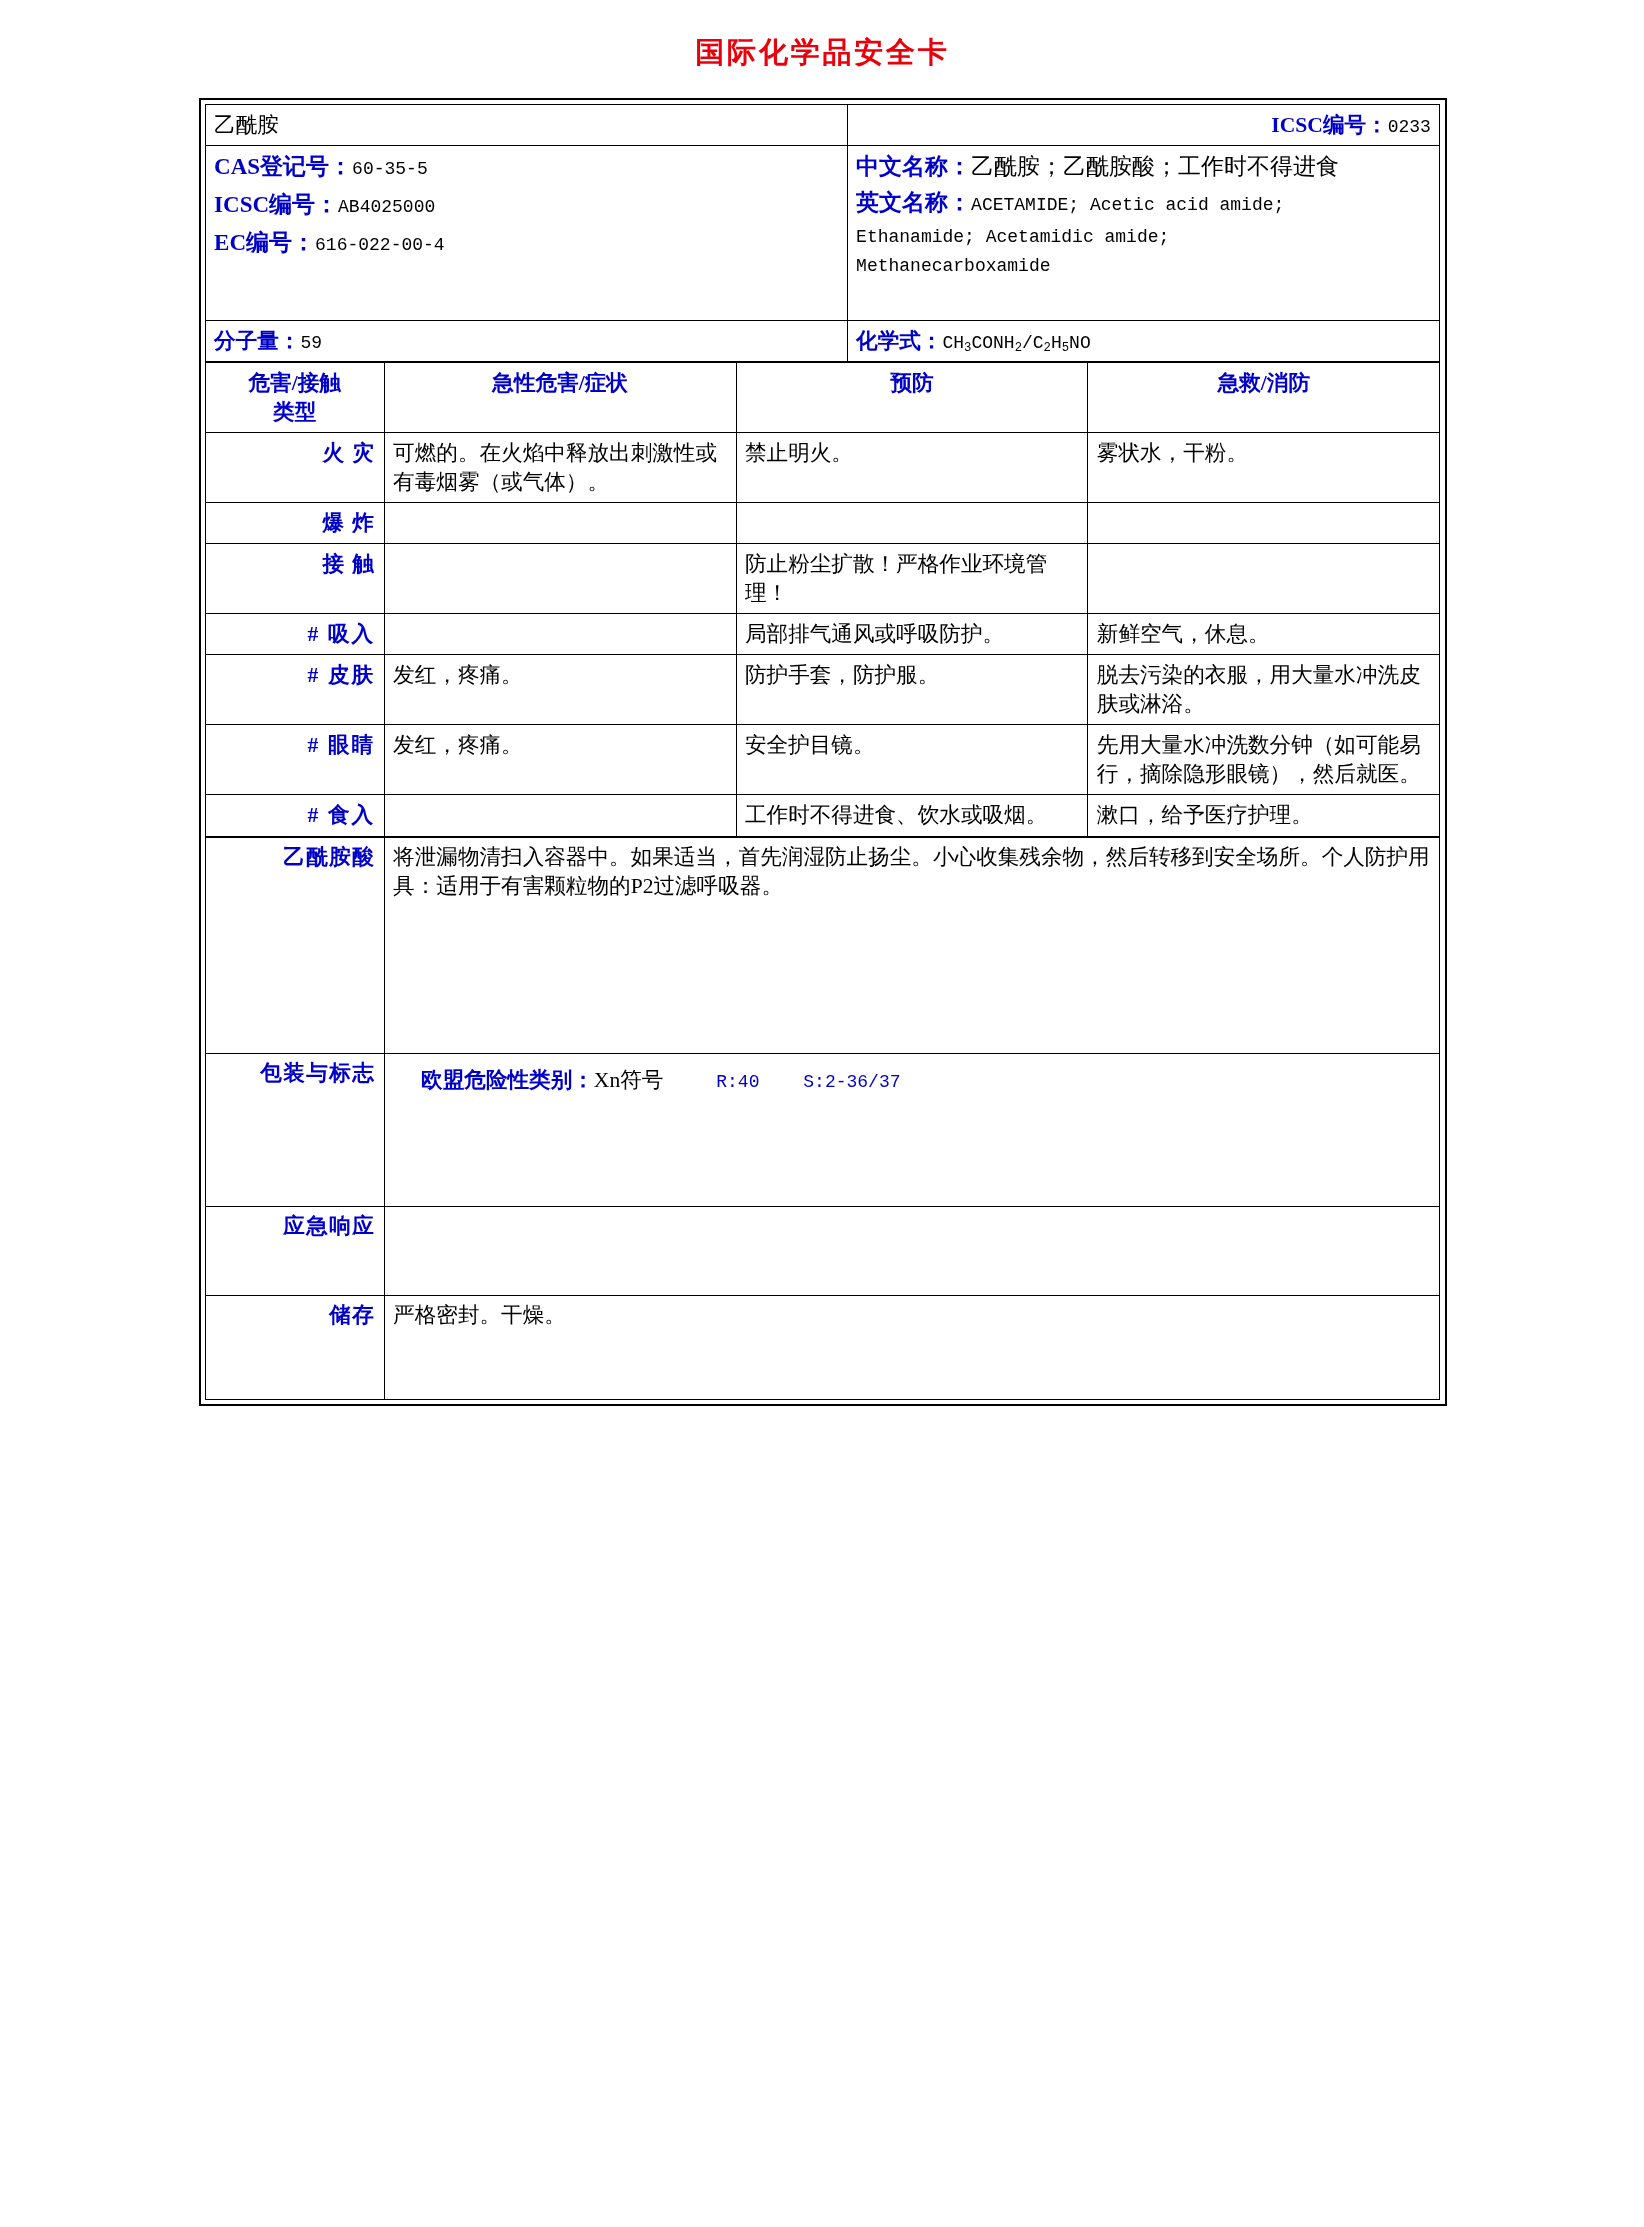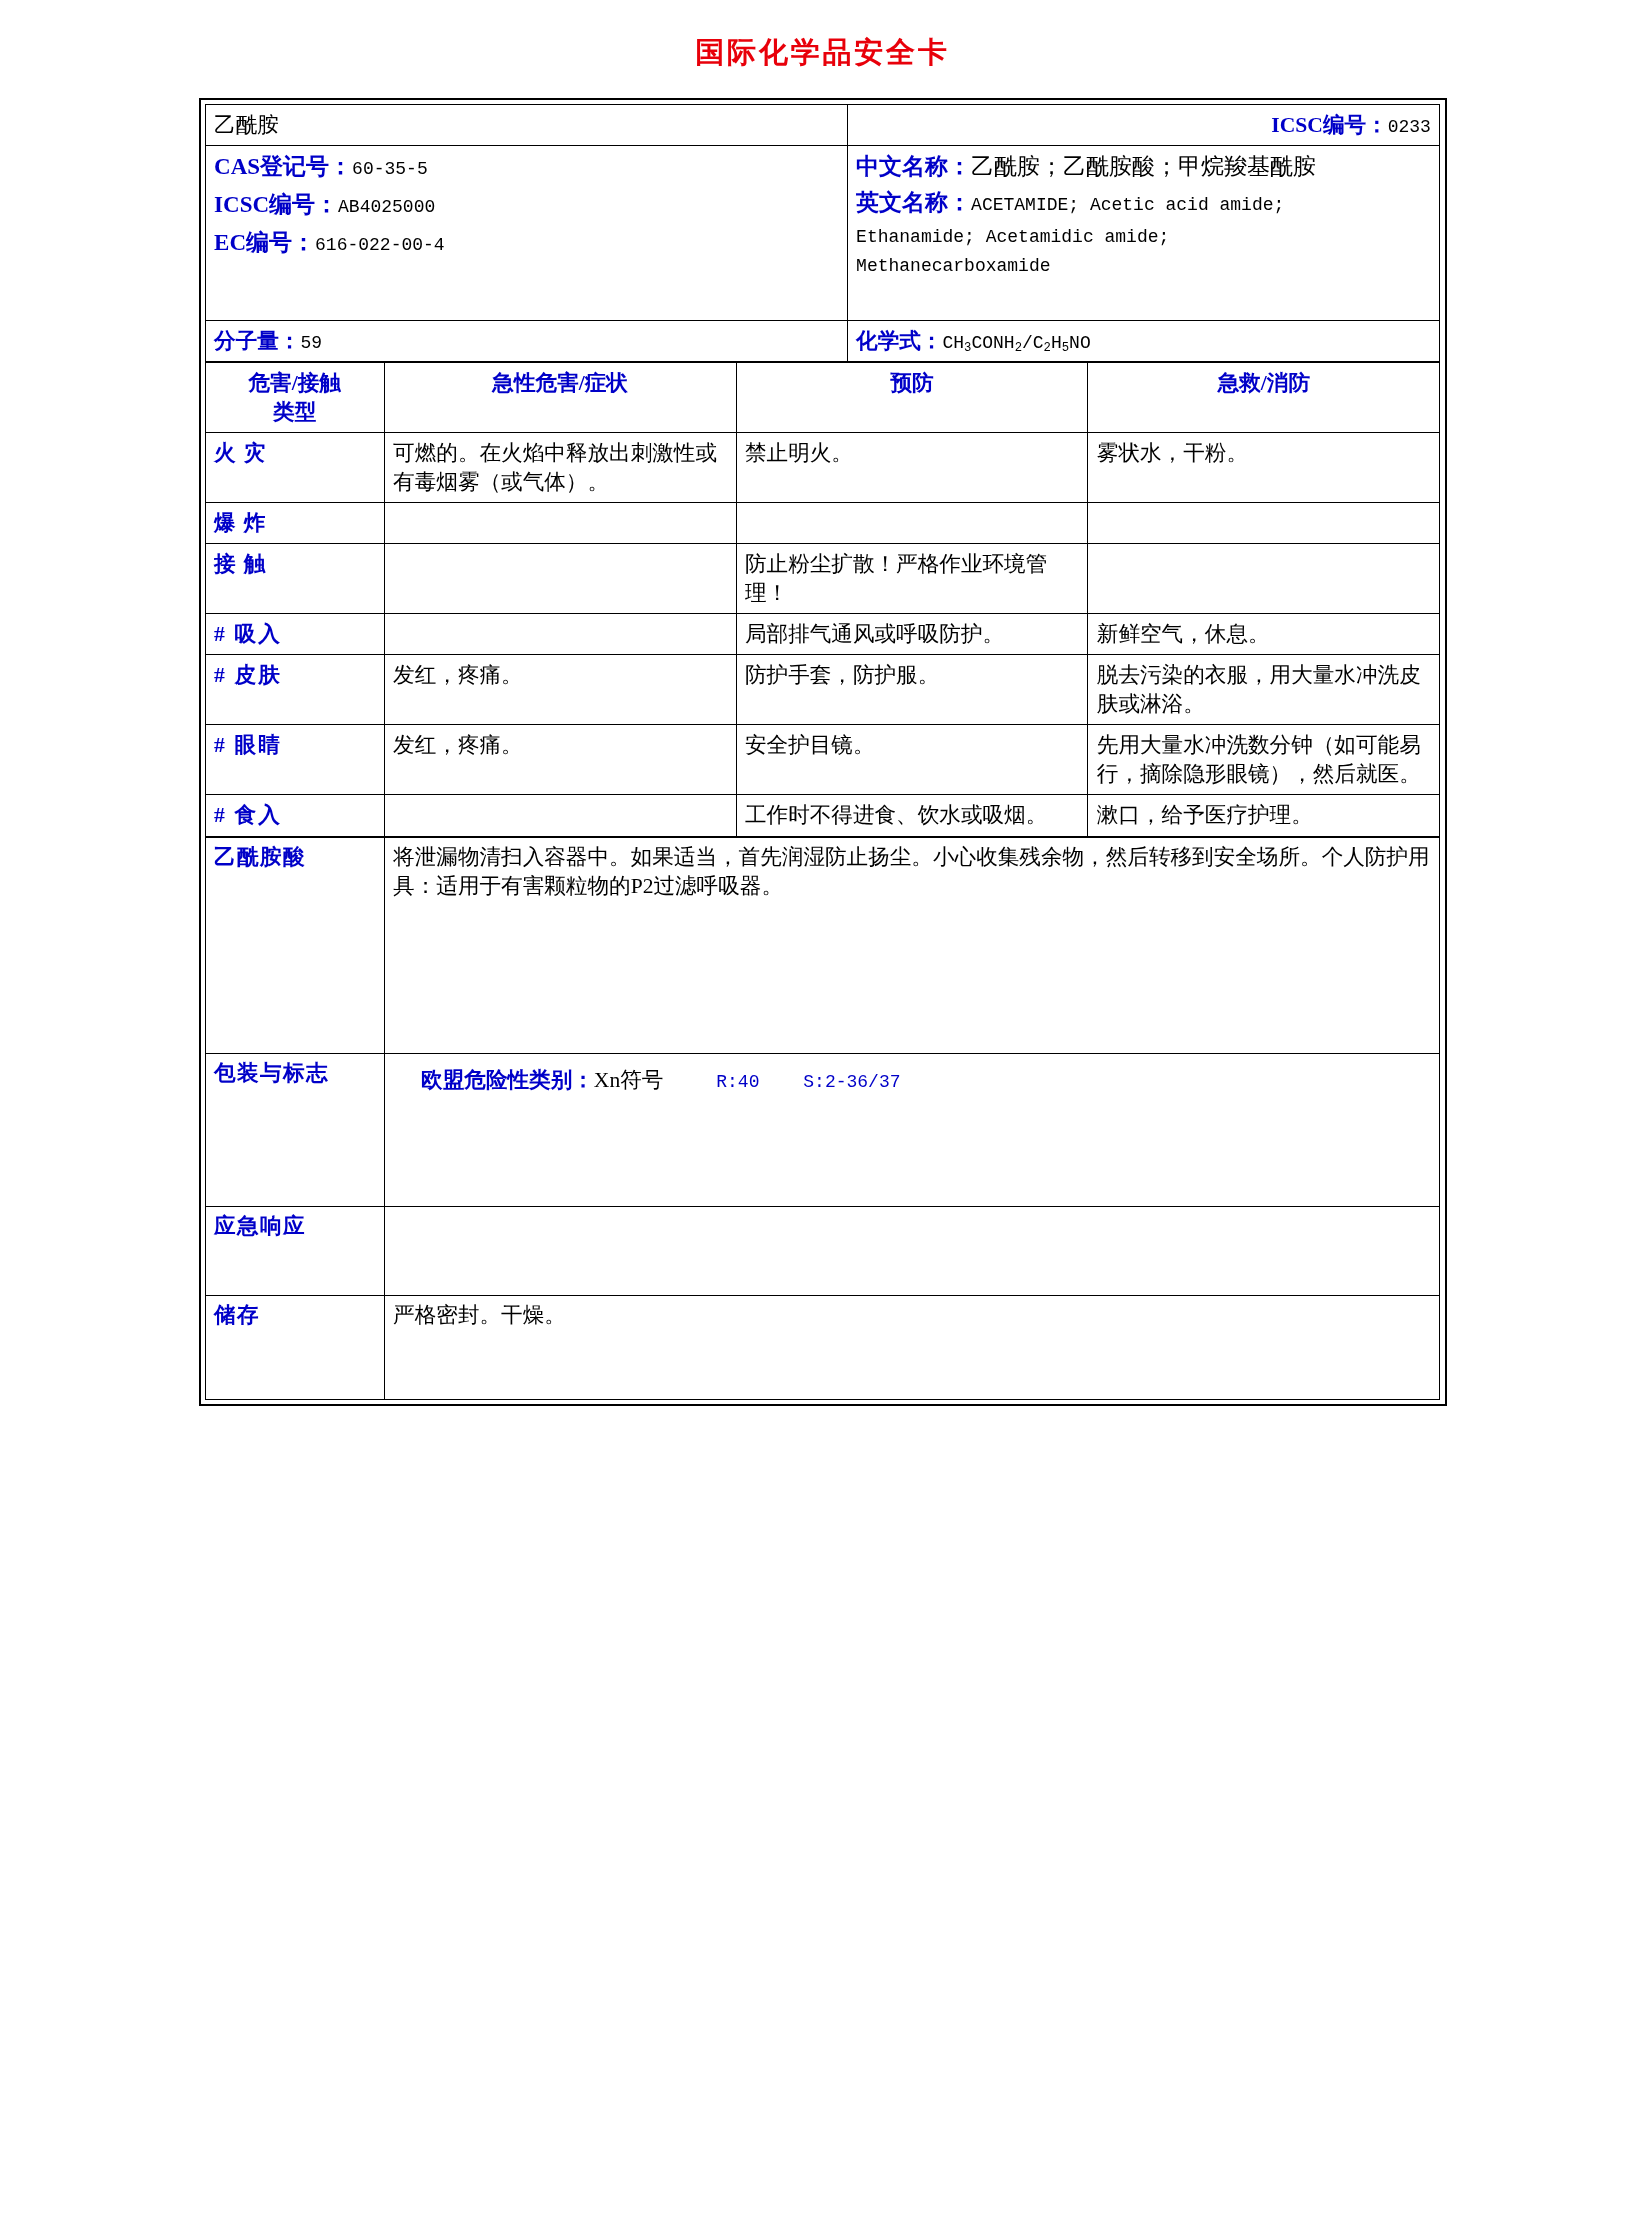--- a/index.html
+++ b/index.html
@@ -42,21 +42,21 @@
   table.main td {
     border: 1.4px solid #000000;
     vertical-align: top;
     padding: 5.6px 8.4px;
     font-size: 21.6px;
     line-height: 1.34;
   }
   .blue { color: #0000c8; }
   .bluebold { color: #0000c8; font-weight: bold; }
   .label-cell {
-    text-align: left;
+    text-align: right;
     color: #0000c8;
     font-weight: bold;
     letter-spacing: 1.4px;
     vertical-align: middle;
   }
   .hdr-cell {
     text-align: center;
     color: #0000c8;
     font-weight: bold;
     font-size: 23px;
@@ -123,21 +123,21 @@
             <p class="ident-left-line">
               <span class="bluebold">ICSC编号：</span><span class="mono">AB4025000</span>
             </p>
             <p class="ident-left-line">
               <span class="bluebold">EC编号：</span><span class="mono">616-022-00-4</span>
             </p>
             <div class="pad-bottom"></div>
           </td>
           <td>
             <p class="ident-right-line">
-              <span class="bluebold">中文名称：</span><span>乙酰胺；乙酰胺酸；甲烷羧基酰胺</span>
+              <span class="bluebold">中文名称：</span><span>乙酰胺；乙酰胺酸；工作时不得进食</span>
             </p>
             <p class="ident-right-line">
               <span class="bluebold">英文名称：</span><span class="mono">ACETAMIDE; Acetic acid amide;</span>
             </p>
             <p class="ident-cont mono">Ethanamide; Acetamidic amide;</p>
             <p class="ident-cont mono">Methanecarboxamide</p>
           </td>
         </tr>
         <tr class="mw-row">
           <td class="mw-left">

